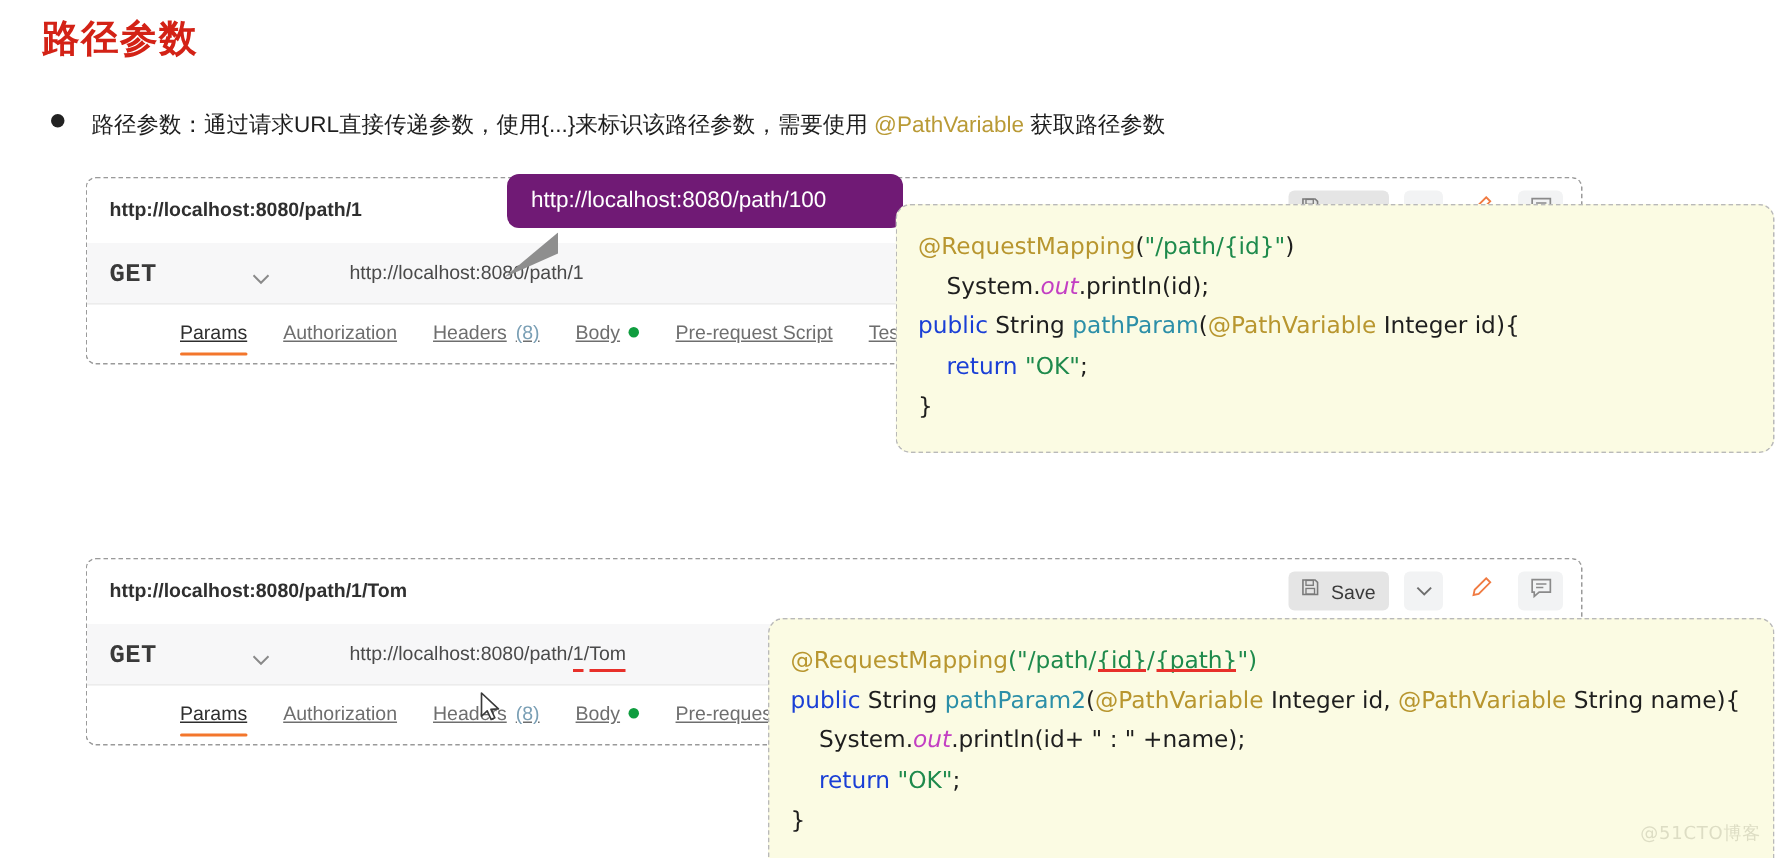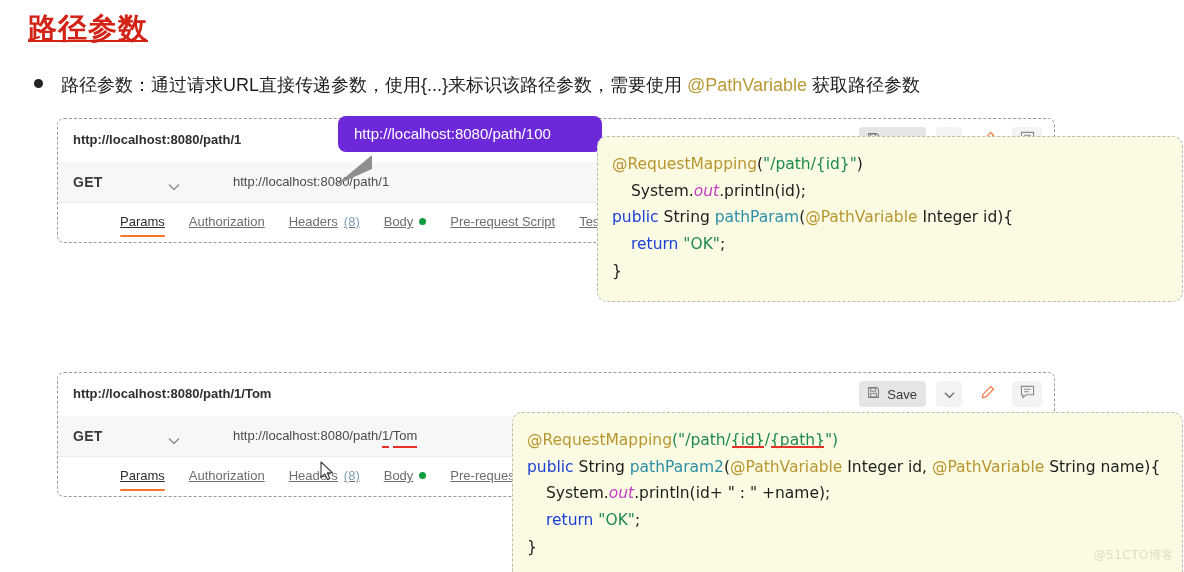--- a/index.html
+++ b/index.html
@@ -19,26 +19,25 @@
     left: 0; top: 0;
     width: 1184px;
     height: 572px;
   }
 
   
   .page-title {
     position: absolute;
     left: 28px;
     top: 9px;
-    font-size: 29px;
+    font-size: 25px;
     font-weight: bold;
     color: #d32216;
     letter-spacing: 1px;
     white-space: nowrap;
-    text-decoration: underline;
   }
 
   
   .bullet-row {
     position: absolute;
     left: 34px;
     top: 76px;
     display: flex;
     align-items: baseline;
     white-space: nowrap;
@@ -48,21 +47,21 @@
     height: 9px;
     border-radius: 50%;
     background: #222222;
     display: inline-block;
     margin-right: 18px;
     position: relative;
     top: -3px;
     flex: 0 0 auto;
   }
   .bullet-text {
-    font-size: 18px;
+    font-size: 15px;
     color: #1e1e1e;
     line-height: 1;
   }
   .bullet-text .hl {
     color: #b99a36;
   }
 
   
   .pm-panel {
     position: absolute;
@@ -136,24 +135,25 @@
     left: 0;
     right: 0;
     height: 40px;
     background: #f7f7f8;
     border-bottom: 1px solid #ececec;
   }
   .pm-method {
     position: absolute;
     left: 15px;
     top: 12px;
-    font-size: 14px;
+    font-size: 17px;
     font-weight: bold;
     color: #3a3a3a;
     letter-spacing: .3px;
+    font-family: Liberation Mono, monospace;
   }
   .pm-method-chev {
     position: absolute;
     left: 110px;
     top: 15px;
   }
   .pm-url {
     position: absolute;
     left: 175px;
     top: 12px;
@@ -210,21 +210,21 @@
   .pm-tab .greendot {
     width: 7px; height: 7px;
     border-radius: 50%;
     background: #0f9d3f;
     display: inline-block;
   }
 
   
   .tooltip {
     position: absolute;
-    background: #6d28d9;
+    background: #701a75;
     color: #ffffff;
     border-radius: 8px;
     font-size: 15px;
     padding: 9px 16px;
     white-space: nowrap;
     line-height: 1.2;
   }
 
   
   .code-card {

